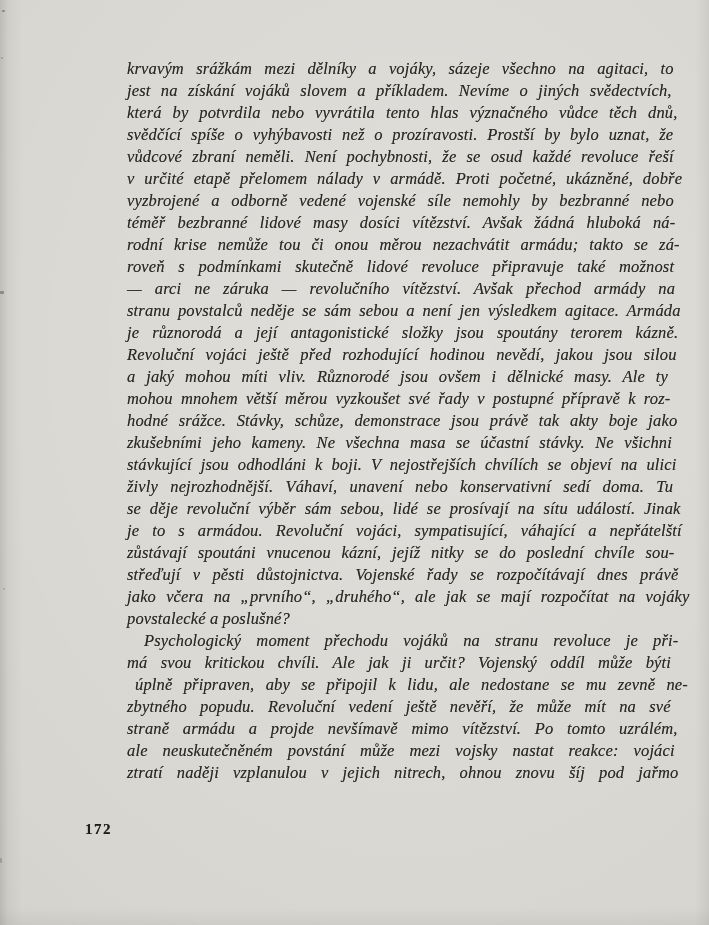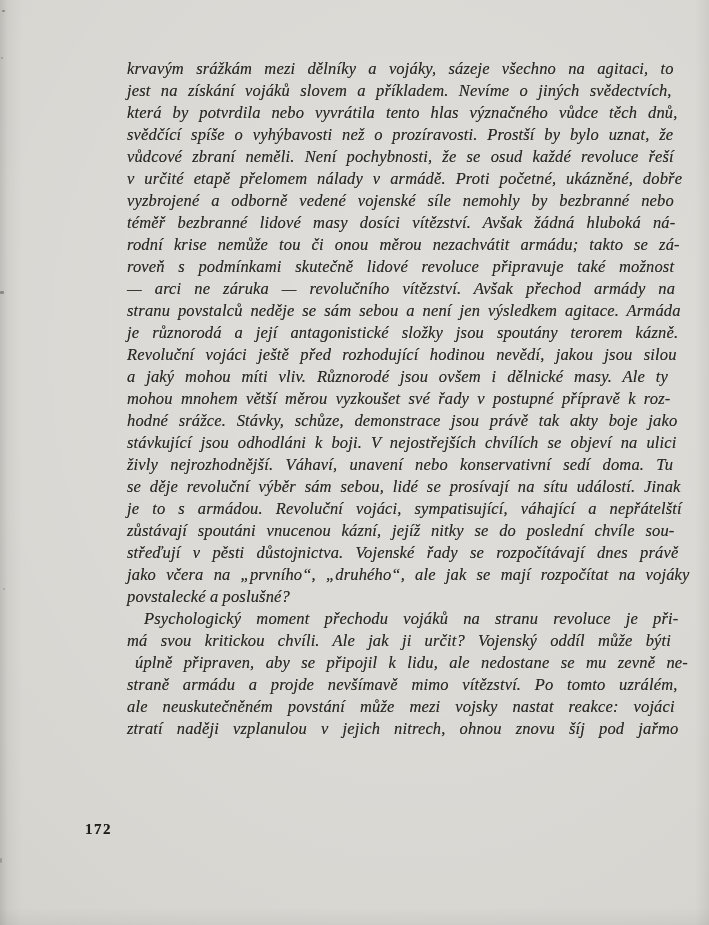--- a/index.html
+++ b/index.html
@@ -81,30 +81,32 @@
       <div class="line"><span style="word-spacing: 7.88194px;">téměř bezbranné lidové masy dosíci vítězství. Avšak žádná hluboká ná-</span></div>
       <div class="line"><span style="word-spacing: 6.71449px;">rodní krise nemůže tou či onou měrou nezachvátit armádu; takto se zá-</span></div>
       <div class="line"><span style="word-spacing: 9.32227px;">roveň s podmínkami skutečně lidové revoluce připravuje také možnost</span></div>
       <div class="line"><span style="word-spacing: 8.66719px;">— arci ne záruka — revolučního vítězství. Avšak přechod armády na</span></div>
       <div class="line"><span style="word-spacing: 3.6179px;">stranu povstalců neděje se sám sebou a není jen výsledkem agitace. Armáda</span></div>
       <div class="line"><span style="word-spacing: 8.64583px;">je různorodá a její antagonistické složky jsou spoutány terorem kázně.</span></div>
       <div class="line"><span style="word-spacing: 6.97743px;">Revoluční vojáci ještě před rozhodující hodinou nevědí, jakou jsou silou</span></div>
       <div class="line"><span style="word-spacing: 6.52734px;">a jaký mohou míti vliv. Různorodé jsou ovšem i dělnické masy. Ale ty</span></div>
       <div class="line"><span style="word-spacing: 3.94602px;">mohou mnohem větší měrou vyzkoušet své řady v postupné přípravě k roz-</span></div>
       <div class="line"><span style="word-spacing: 6.3625px;">hodné srážce. Stávky, schůze, demonstrace jsou právě tak akty boje jako</span></div>
+      <div class="line"><span style="word-spacing: 6.08281px;">zkušebními jeho kameny. Ne všechna masa se účastní stávky. Ne všichni</span></div>
       <div class="line"><span style="word-spacing: 4.69318px;">stávkující jsou odhodláni k boji. V nejostřejších chvílích se objeví na ulici</span></div>
       <div class="line"><span style="word-spacing: 7.97852px;">živly nejrozhodnější. Váhaví, unavení nebo konservativní sedí doma. Tu</span></div>
       <div class="line"><span style="word-spacing: 4.49609px;">se děje revoluční výběr sám sebou, lidé se prosívají na sítu událostí. Jinak</span></div>
       <div class="line"><span style="word-spacing: 8.71181px;">je to s armádou. Revoluční vojáci, sympatisující, váhající a nepřátelští</span></div>
       <div class="line"><span style="word-spacing: 6.40313px;">zůstávají spoutáni vnucenou kázní, jejíž nitky se do poslední chvíle sou-</span></div>
       <div class="line"><span style="word-spacing: 8px;">střeďují v pěsti důstojnictva. Vojenské řady se rozpočítávají dnes právě</span></div>
       <div class="line"><span style="word-spacing: 5.84233px;">jako včera na „prvního“, „druhého“, ale jak se mají rozpočítat na vojáky</span></div>
       <div class="line no-just"><span>povstalecké a poslušné?</span></div>
       <div class="line indent"><span style="word-spacing: 10.8223px;">Psychologický moment přechodu vojáků na stranu revoluce je při-</span></div>
       <div class="line"><span style="word-spacing: 8.89773px;">má svou kritickou chvíli. Ale jak ji určit? Vojenský oddíl může býti</span></div>
       <div class="line"><span style="word-spacing: 7.01823px; margin-left: 8px;">úplně připraven, aby se připojil k lidu, ale nedostane se mu zevně ne-</span></div>
+      <div class="line"><span style="word-spacing: 8.93906px;">zbytného popudu. Revoluční vedení ještě nevěří, že může mít na své</span></div>
       <div class="line"><span style="word-spacing: 9.37153px;">straně armádu a projde nevšímavě mimo vítězství. Po tomto uzrálém,</span></div>
       <div class="line"><span style="word-spacing: 10.7207px;">ale neuskutečněném povstání může mezi vojsky nastat reakce: vojáci</span></div>
       <div class="line"><span style="word-spacing: 9.77812px;">ztratí naději vzplanulou v jejich nitrech, ohnou znovu šíj pod jařmo</span></div>
     </div>
 
   <div class="page-number">172</div>
 </div>
 
 </body></html>

